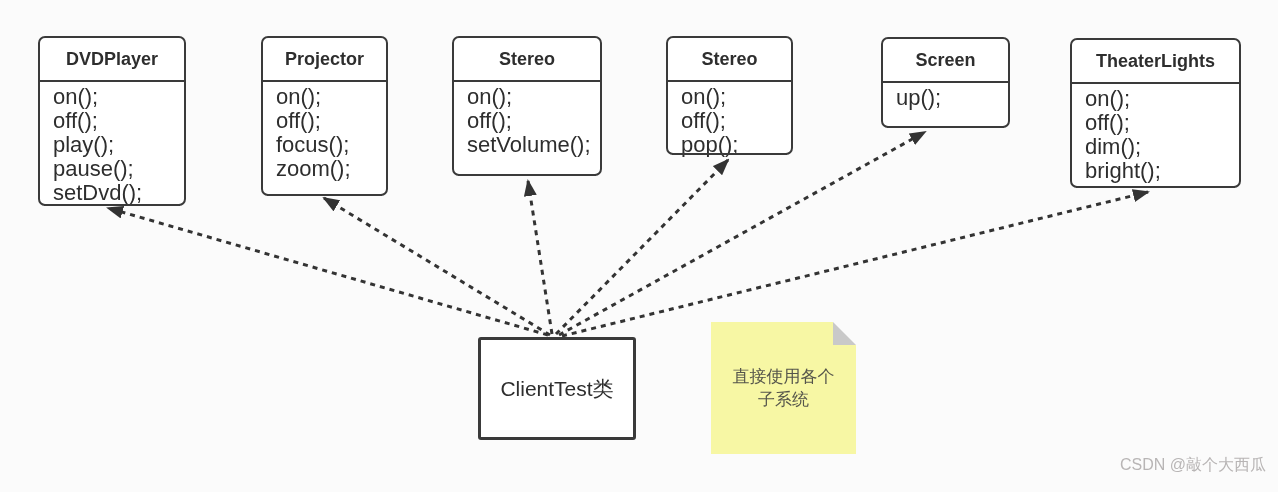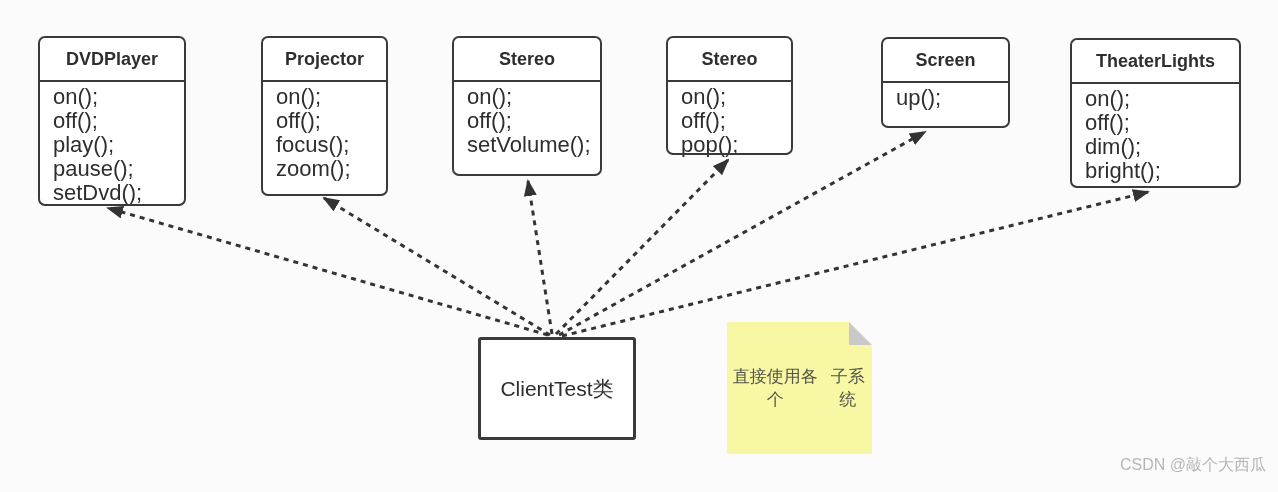--- a/index.html
+++ b/index.html
@@ -65,24 +65,23 @@
     z-index: 2;
   }
 
   
   .note {
     position: absolute;
     left: 711px; top: 322px; width: 145px; height: 132px;
     background: var(--note-fill, #f7f7a4);
     box-sizing: border-box;
     z-index: 2;
-    display: flex; 
+    display: flex; flex-direction: column;
     align-items: center; justify-content: center;
     text-align: center;
-    margin-left: 16px;
   }
   .note-fold {
     position: absolute; top: 0; right: 0;
     width: 0; height: 0;
     border-style: solid;
     border-width: 0 23px 23px 0;
     border-color: transparent #fbfbfb var(--note-fold, #c9c9c9) transparent;
   }
   .note-line {
     font-size: 17px; line-height: 23px;

